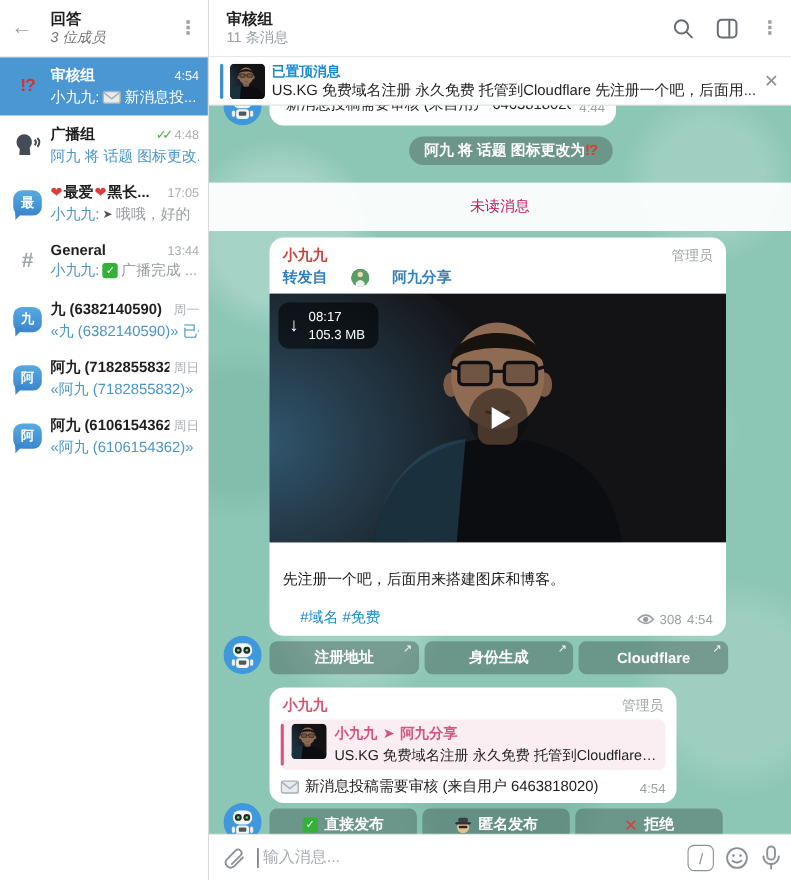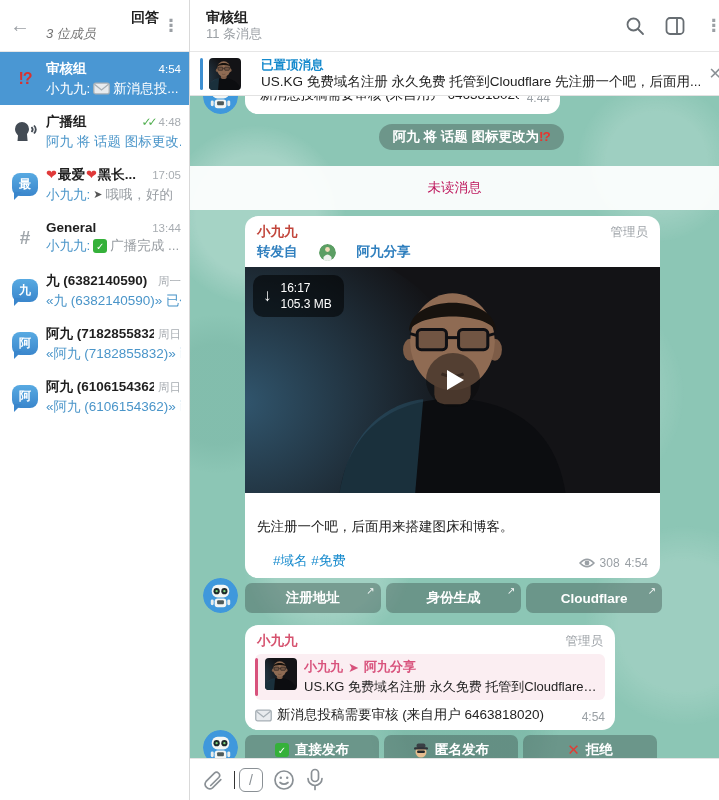--- a/index.html
+++ b/index.html
@@ -5,21 +5,21 @@
   * { margin:0; padding:0; box-sizing:border-box; }
   html,body { width:719px; height:800px; overflow:hidden; background:#fff;
     font-family:"Liberation Sans","DejaVu Sans",sans-serif; }
   .app { display:flex; width:719px; height:800px; }
 
   
   .sidebar { width:190px; min-width:190px; background:#fff; border-right:1px solid #d9d9d9; display:flex; flex-direction:column; }
   .sb-header { height:52px; border-bottom:1px solid #e6e6e6; display:flex; align-items:center; padding:0 6px 0 10px; }
   .back-btn { width:30px; font-size:20px; color:#9a9fa4; cursor:pointer; }
   .sb-titles { flex:1; padding-left:6px; overflow:hidden; }
-  .sb-title { font-size:14px; font-weight:bold; color:#1f1f1f; line-height:17px;text-align:right; }
+  .sb-title { font-size:14px; font-weight:bold; color:#1f1f1f; line-height:17px; }
   .sb-sub { font-size:13px; color:#737373; line-height:16px;font-style:italic; }
   .kebab { width:24px; text-align:center; font-size:17px; color:#9a9fa4; font-weight:bold; cursor:pointer; }
 
   .chat-list { flex:1; overflow:hidden; }
   .row { height:53px; display:flex; align-items:center; padding:0 8px 0 8px; cursor:pointer; }
   .row.selected { background:#4a97d3; }
   .row-icon { width:34px; min-width:34px; display:flex; align-items:center; justify-content:center; }
   .row-main { flex:1; overflow:hidden; padding-left:4px; }
   .row-top { display:flex; align-items:baseline; }
   .row-name { flex:1; font-size:13.5px; font-weight:bold; color:#1f1f1f; white-space:nowrap; overflow:hidden; display:flex; align-items:baseline; gap:1px; }
@@ -44,21 +44,21 @@
   .ch-header { height:52px; border-bottom:1px solid #e6e6e6; background:#fff; display:flex; align-items:center; padding:0 10px 0 16px; }
   .ch-titles { flex:1; }
   .ch-title { font-size:14px; font-weight:bold; color:#1f1f1f; line-height:17px; }
   .ch-sub { font-size:13px; color:#9a9fa4; line-height:16px; }
   .ch-icons { display:flex; align-items:center; gap:20px; color:#676d72; }
   .icon-btn { cursor:pointer; display:flex; align-items:center; }
 
   .pinned { height:44px; background:#fff; border-bottom:1px solid #e2e2e2; display:flex; align-items:center; padding:0 10px; }
   .pin-bar { width:3px; height:32px; border-radius:2px; background:#3d8fd1; margin-right:6px; }
   .pin-thumb { width:32px; height:32px; border-radius:4px; overflow:hidden; min-width:32px; }
-  .pin-texts { flex:1; overflow:hidden; padding-left:20px; }
+  .pin-texts { flex:1; overflow:hidden; padding-left:6px; }
   .pin-label { font-size:12.5px; font-weight:bold; color:#168acd; line-height:16px; }
   .pin-text { font-size:13.5px; color:#222; white-space:nowrap; overflow:hidden; text-overflow:ellipsis; line-height:17px;text-align:right; }
   .pin-close { width:28px; text-align:center; font-size:16px; color:#8a9095; cursor:pointer; }
 
   .history { flex:1; overflow:hidden; position:relative; padding:0 0 6px 13px;
     background-color:#8cc6b5;
     background-image:
       radial-gradient(circle at 12% 18%, rgba(255,255,255,0.22) 0 60px, transparent 90px),
       radial-gradient(circle at 85% 10%, rgba(255,255,255,0.16) 0 50px, transparent 80px),
       radial-gradient(circle at 70% 45%, rgba(255,255,255,0.14) 0 70px, transparent 110px),
@@ -432,21 +432,21 @@
                 </span>
               <span>阿九分享</span>
             </div>
             <div class="video">
               <svg class="fill" viewBox="0 0 414 224" preserveAspectRatio="xMidYMid slice">
                   <use href="#vidg"></use>
                 </svg>
               <div class="vid-meta">
                 <span class="dl-arrow">↓</span>
                 <span class="vid-lines">
-                  <div>16:17</div>
+                  <div>08:17</div>
                   <div>105.3 MB</div>
                 </span>
               </div>
               <div class="play-btn">
                   <span class="play-tri"></span>
                 </div>
             </div>
             <div class="caption">
               <div class="cap-line2">先注册一个吧，后面用来搭建图床和博客。</div>
               <div class="cap-foot">
@@ -537,20 +537,21 @@
 
     </div>
 
     <div class="composer">
       <span class="icon-btn">
         <svg class="sicon" width="22" height="22" viewBox="0 0 24 24">
             <path d="M20.5 11.5 L11.5 20.5 a5 5 0 0 1-7-7 L13.5 4.5 a3.4 3.4 0 0 1 4.8 4.8 L9.5 18" fill="none" stroke="#8a9095" stroke-width="1.8" stroke-linecap="round"></path>
           </svg>
       </span>
       <span class="caret"></span>
+      <input type="text" placeholder="输入消息..." style="">
       <span class="slash-btn">
           <span>/</span>
         </span>
       <span class="icon-btn">
         <svg class="sicon" width="22" height="22" viewBox="0 0 22 22">
             <circle cx="11" cy="11" r="9" fill="none" stroke="#8a9095" stroke-width="1.7"></circle>
             <circle cx="7.8" cy="8.8" r="1.2" fill="#8a9095"></circle>
             <circle cx="14.2" cy="8.8" r="1.2" fill="#8a9095"></circle>
             <path d="M7 13.5 Q11 16.8 15 13.5" fill="none" stroke="#8a9095" stroke-width="1.7" stroke-linecap="round"></path>
           </svg>

